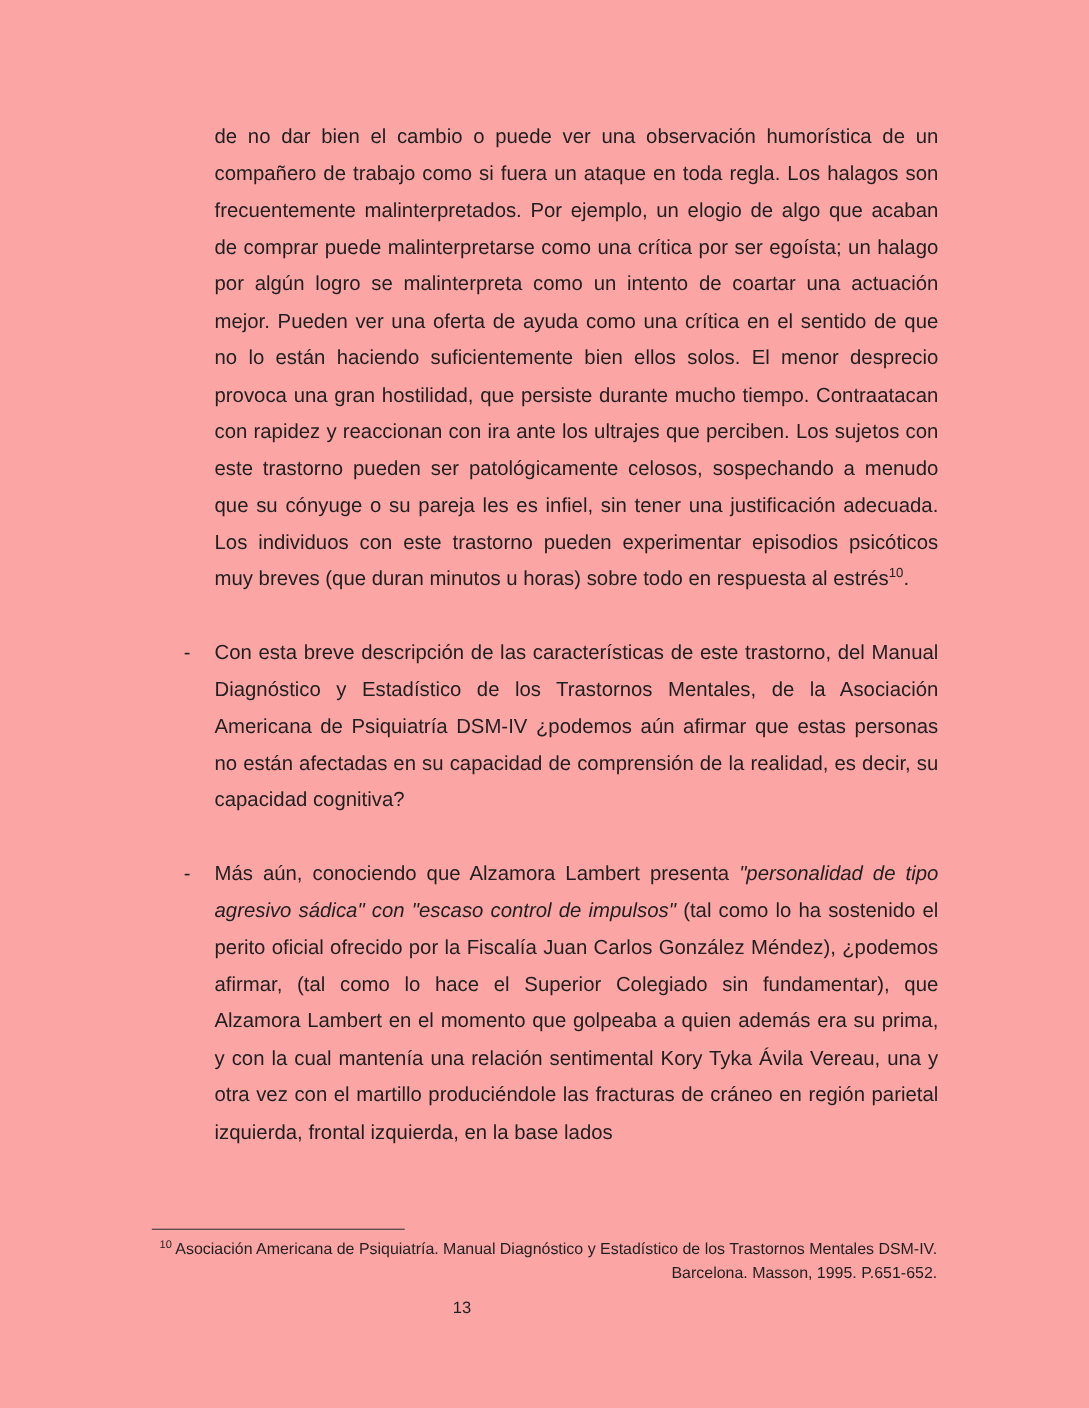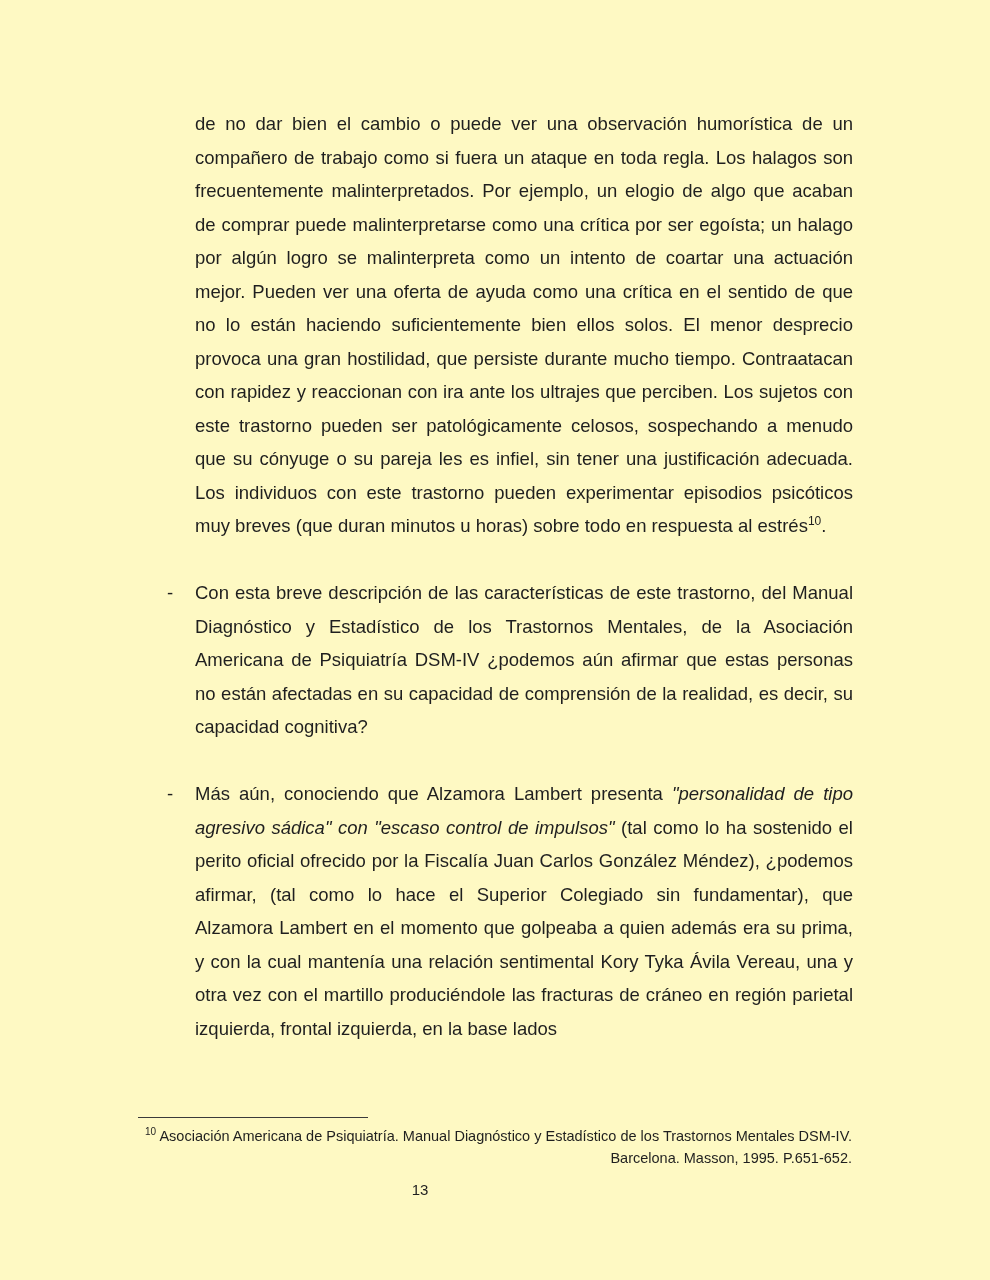--- a/index.html
+++ b/index.html
@@ -4,21 +4,21 @@
 <style>
   html, body {
     margin: 0;
     padding: 0;
     background: #ffffff;
   }
   .page {
     position: relative;
     width: 990px;
     height: 1280px;
-    background: #fef9c3;
+    background: #fca5a5;
     font-family: "Liberation Sans", sans-serif;
     color: #1f1f1f;
     overflow: hidden;
   }
   .content {
     position: absolute;
     left: 195px;
     top: 107px;
     width: 658px;
   }

